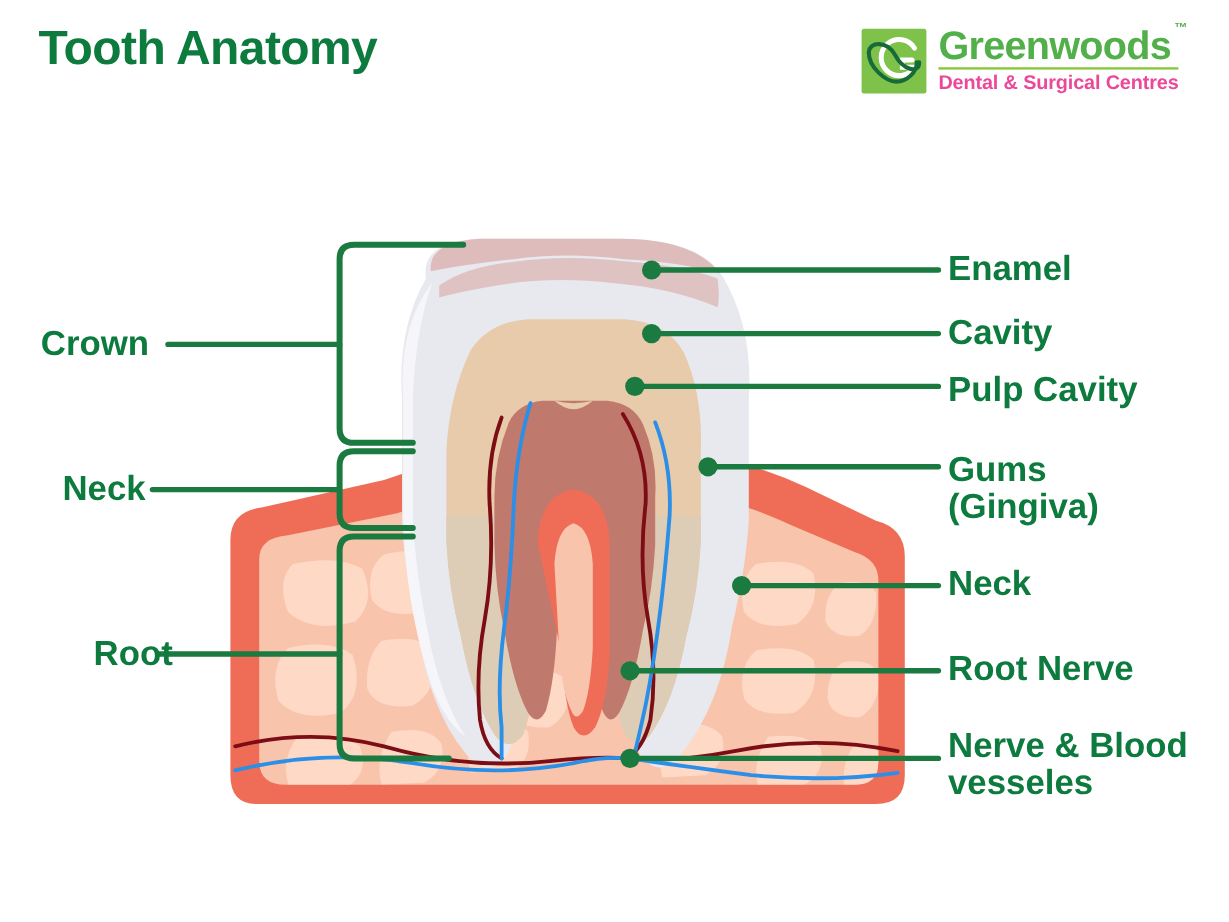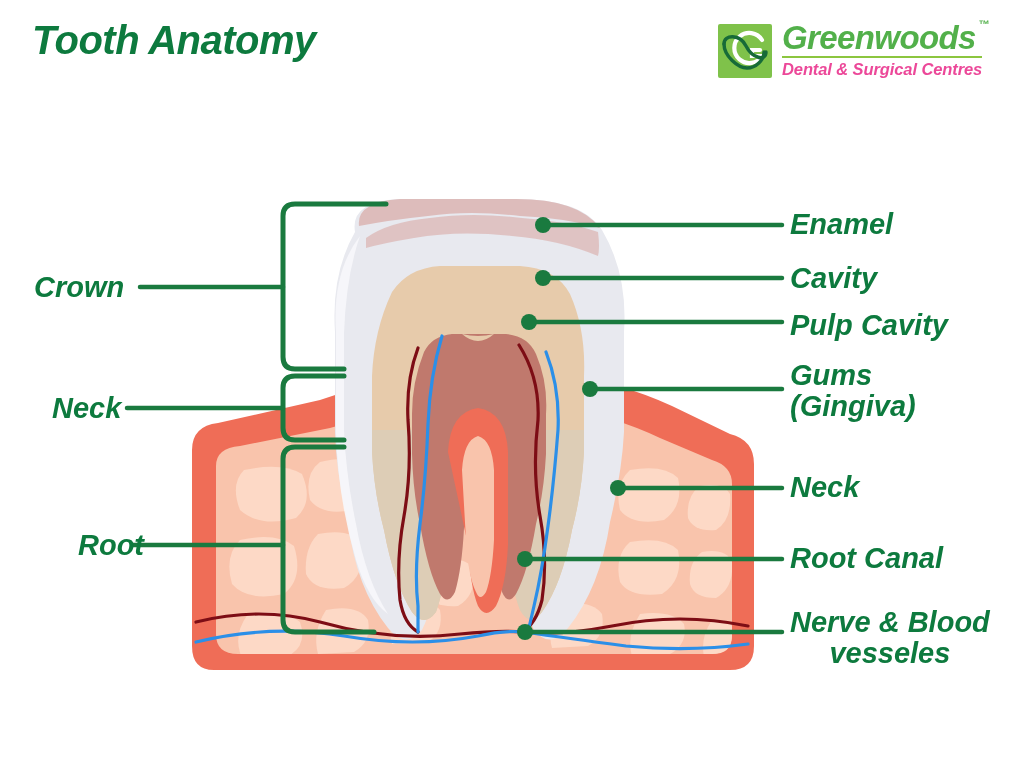--- a/index.html
+++ b/index.html
@@ -3,21 +3,21 @@
 <meta charset="utf-8">
 <style>
   html,body{margin:0;padding:0;}
   body{
     width:1024px;height:768px;
     background:#ffffff;
     font-family:"Liberation Sans", sans-serif;
     overflow:hidden;
     position:relative;
   }
-  #stage{position:relative;width:1024px;height:768px;font-style:italic;}
+  #stage{position:relative;width:1024px;height:768px;}
 
   
   .title{
     position:absolute;left:32px;top:18px;
     font-size:40px;font-weight:bold;
     color:#0d7a3e;letter-spacing:-0.5px;
     white-space:nowrap;
   }
 
   
@@ -226,25 +226,25 @@
         <circle cx="525" cy="559" r="8" fill="#1a7a3f"></circle>
         <line x1="525" y1="632" x2="782" y2="632" stroke="#1a7a3f" stroke-width="4.5" stroke-linecap="round"></line>
         <circle cx="525" cy="632" r="8" fill="#1a7a3f"></circle>
       </g>
   </svg>
 
   <div id="right-labels">
       <div class="lbl right" style="top: 209px; left: 790px;">Enamel</div>
       <div class="lbl right" style="top: 263px; left: 790px;">Cavity</div>
       <div class="lbl right" style="top: 310px; left: 790px;">Pulp Cavity</div>
-      <div class="lbl right" style="top: 360px; left: 790px;">Gums
+      <div class="lbl right" style="top: 377px; left: 790px;">Gums
 (Gingiva)</div>
       <div class="lbl right" style="top: 472px; left: 790px;">Neck</div>
-      <div class="lbl right" style="top: 543px; left: 790px;">Root Canal</div>
-      <div class="lbl right" style="top: 607px; left: 790px; text-align: center;">Nerve &amp; Blood
+      <div class="lbl right" style="top: 543px; left: 790px;">Root Nerve</div>
+      <div class="lbl right" style="top: 607px; left: 790px;">Nerve &amp; Blood
 vesseles</div>
     </div>
   <div id="left-labels">
       <div class="lbl left" style="top: 272px; left: 34px;">Crown</div>
       <div class="lbl left" style="top: 393px; left: 52px;">Neck</div>
       <div class="lbl left" style="top: 530px; left: 78px;">Root</div>
     </div>
 
 </div>
 

